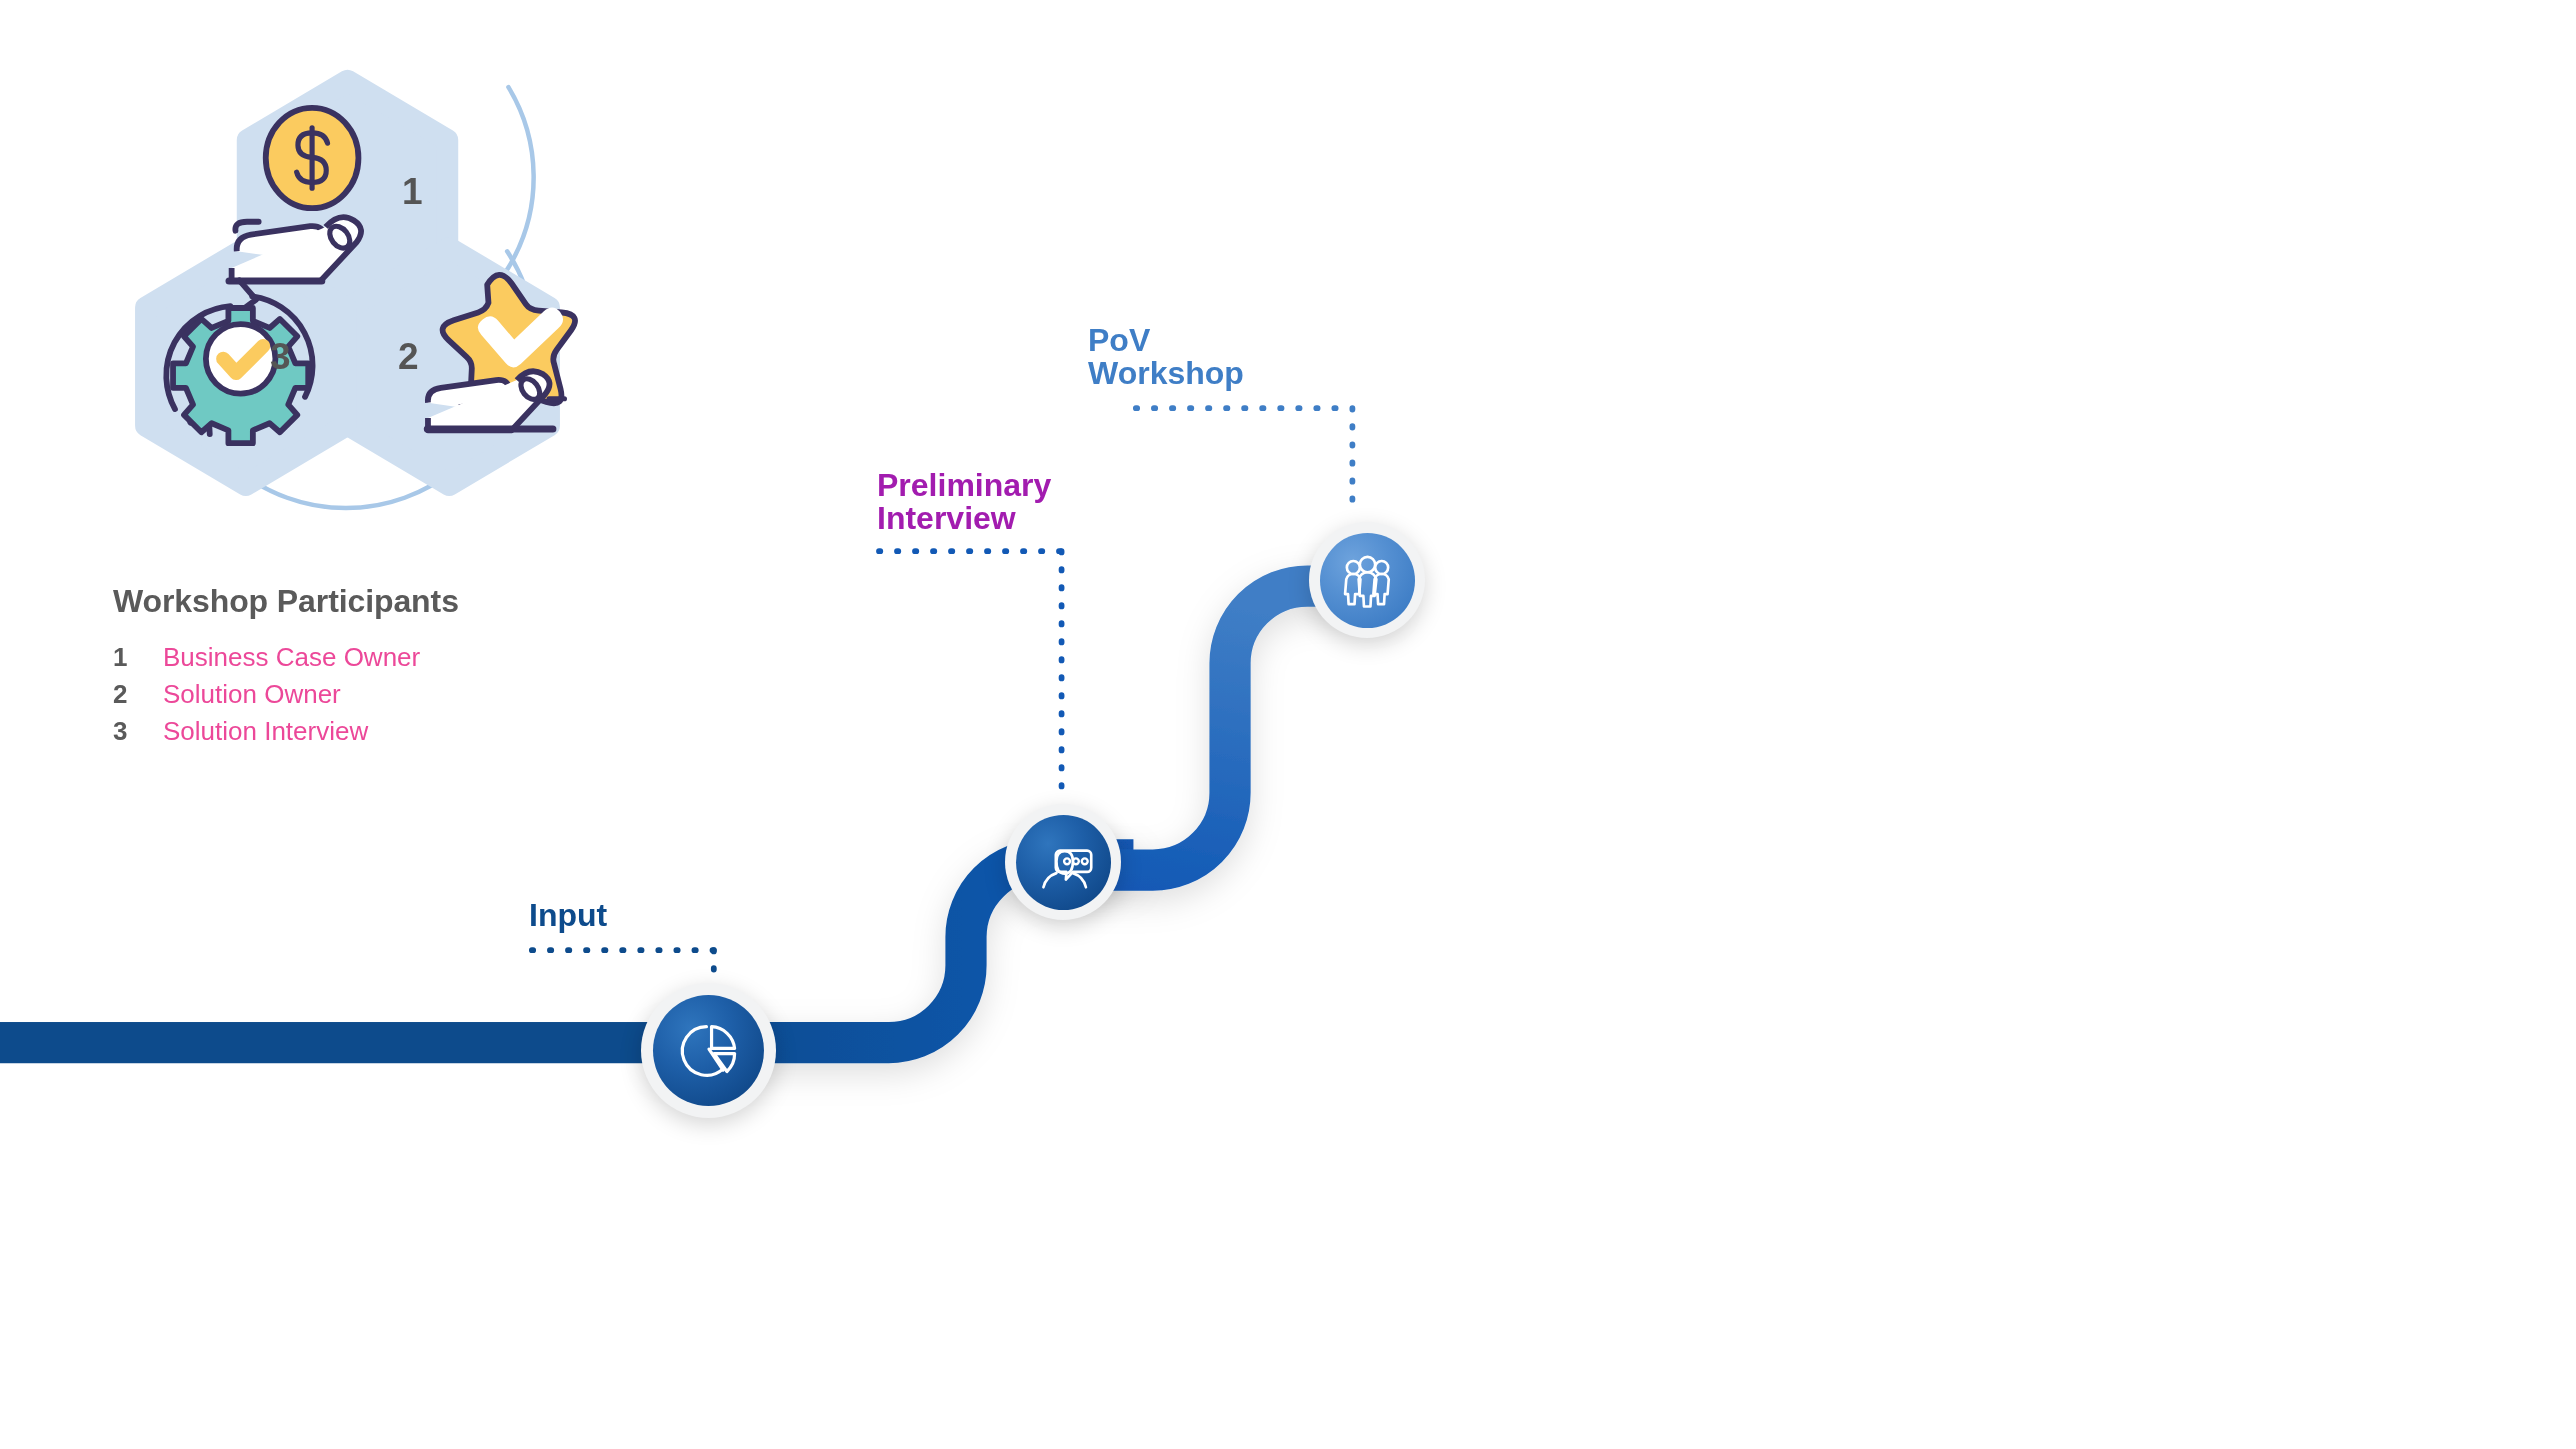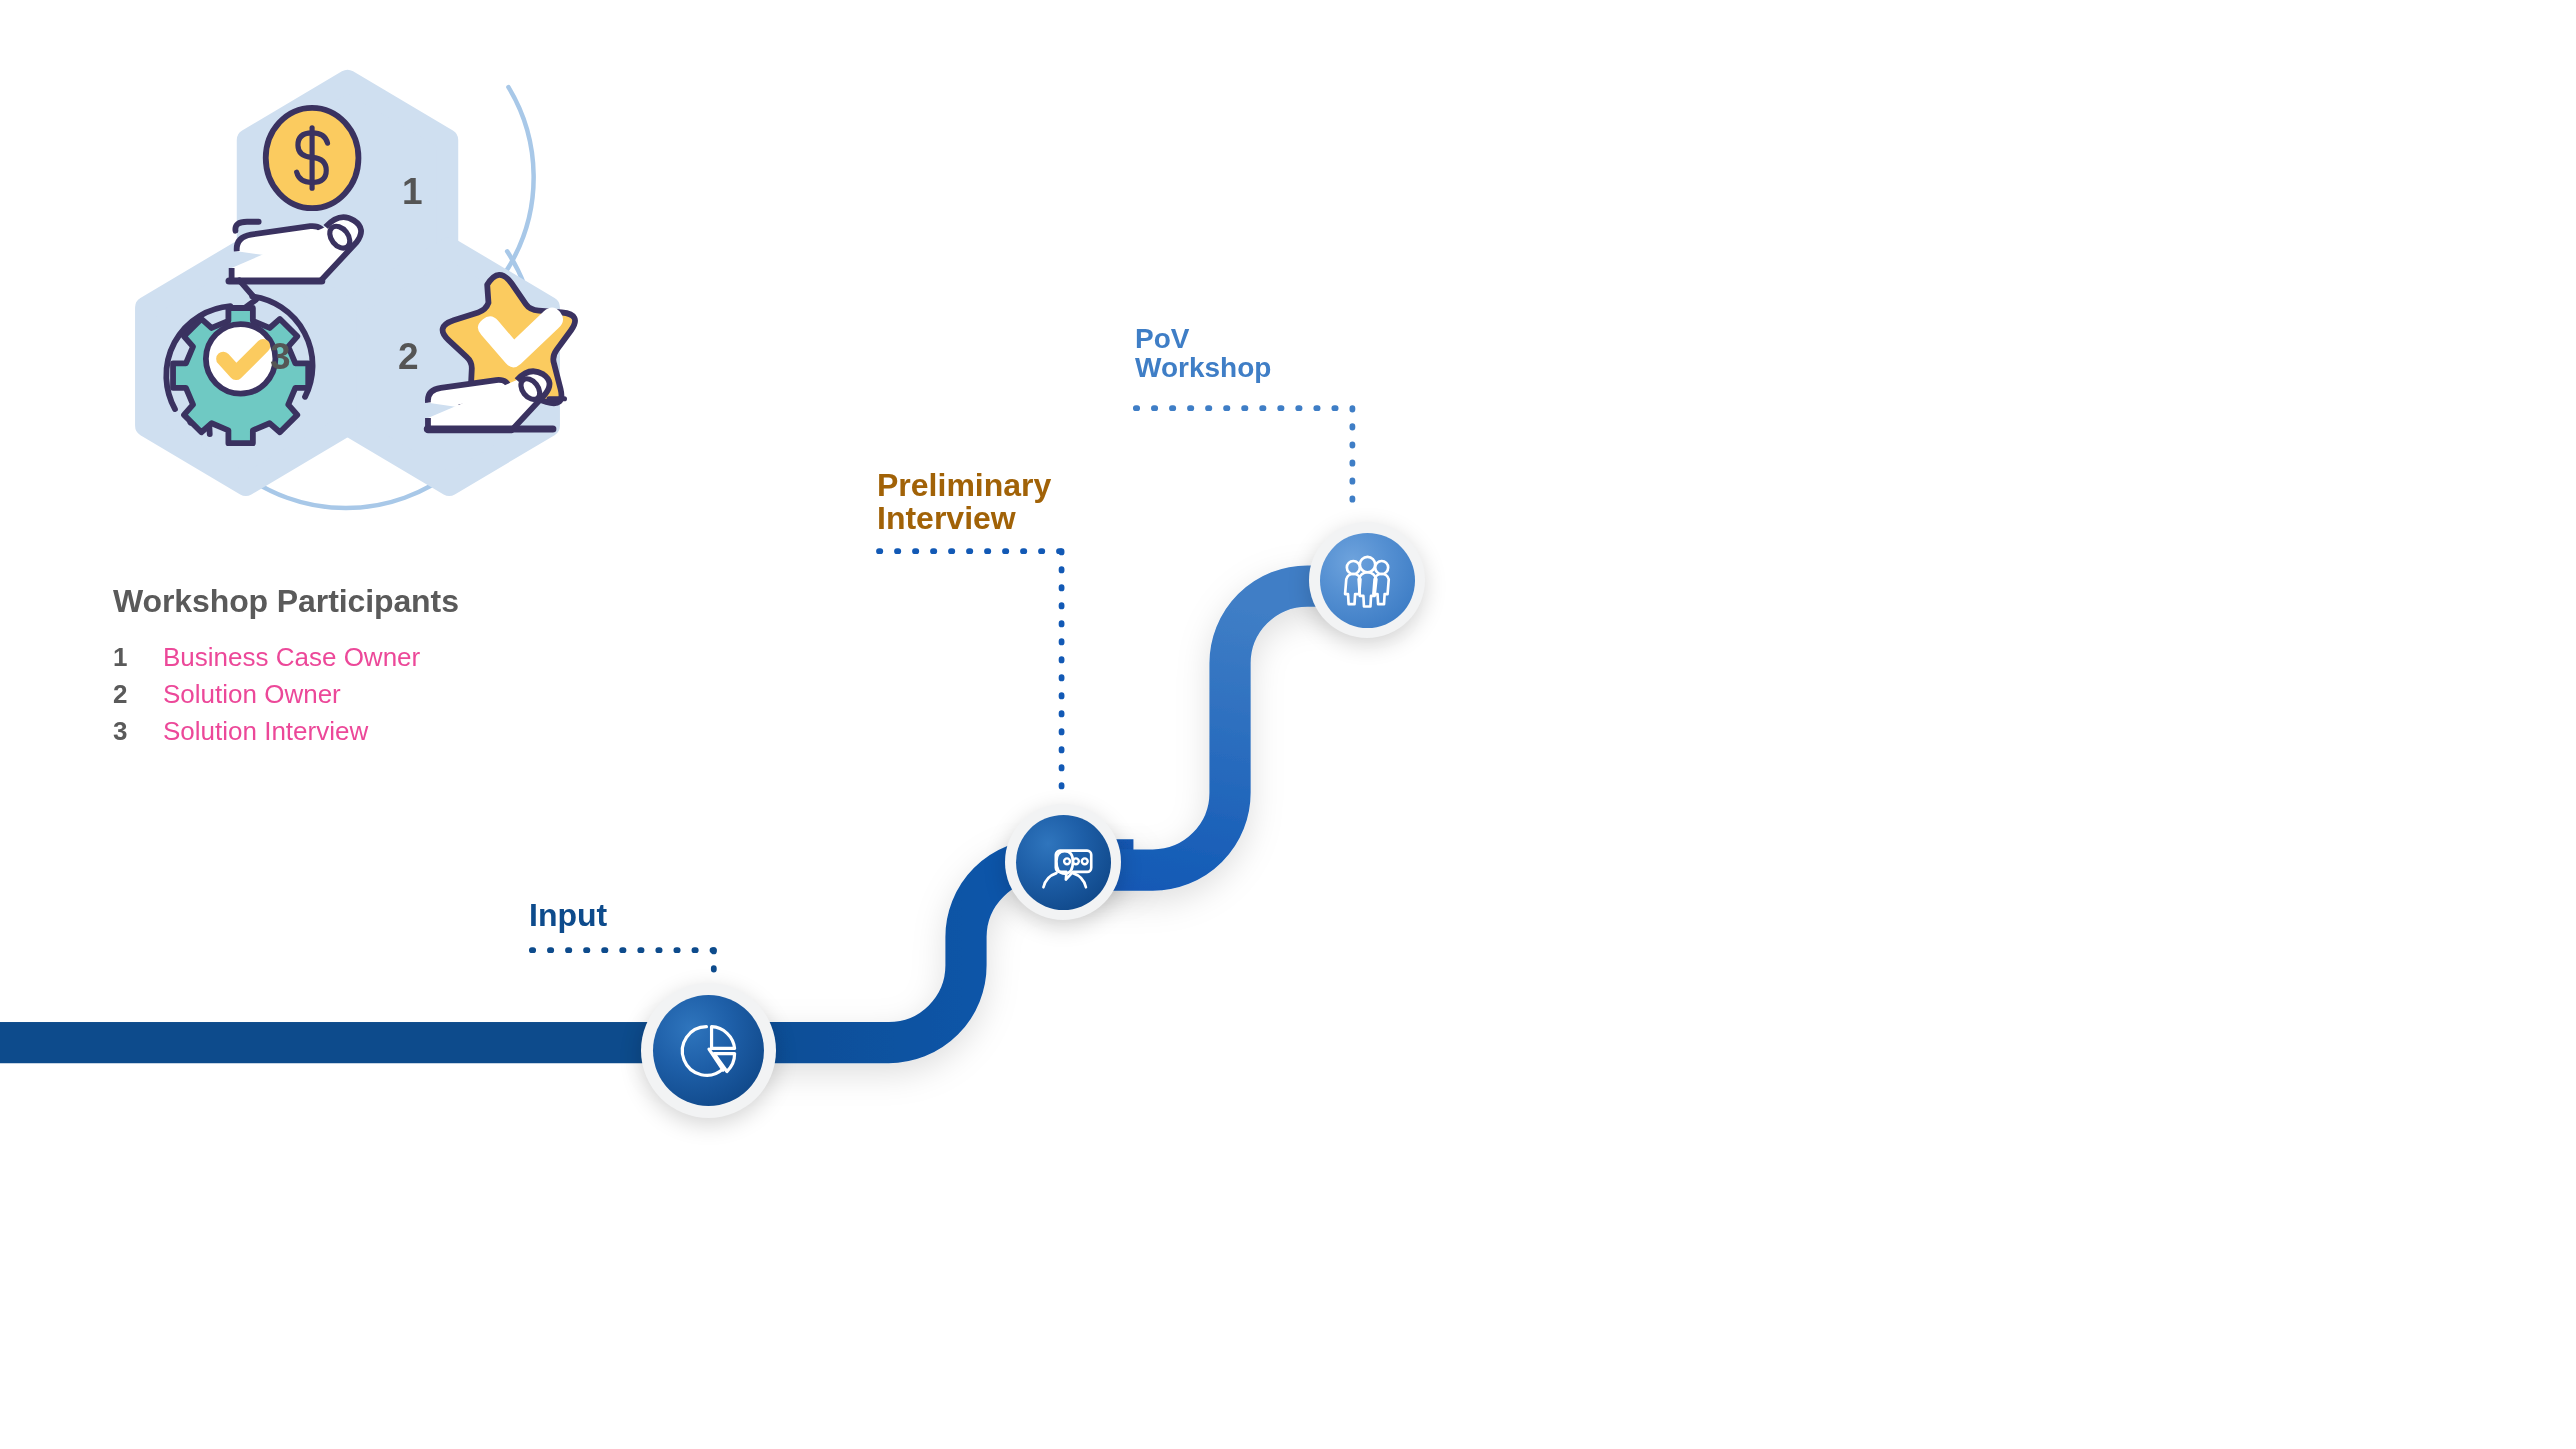--- a/index.html
+++ b/index.html
@@ -66,21 +66,21 @@
 
   
   .caption{
     position:absolute;
     font-weight:700;
     font-family:"Liberation Sans", sans-serif;
     line-height:1.04;
     white-space:pre-line;
   }
   .cap-dark{color:#0d4b8c;}
-  .cap-mid{color:#a16207;}
+  .cap-mid{color:#a21caf;}
   .cap-light{color:#3f7ec6;}
 
   
   .leader{position:absolute;}
 
   
   .timeline{position:absolute;left:0;top:1262px;width:2576px;height:90px;}
   .tl-label{
     position:absolute;
     font-size:28px;
@@ -247,21 +247,21 @@
           <circle cx="26" cy="28" r="11"></circle>
           <path d="M 14 48 a 12 12 0 0 1 12 -9 a 12 12 0 0 1 12 9 l -2 25 h -7 l -1 17 h -10 l -1 -17 h -5 Z"></path>
           <circle cx="74" cy="28" r="11"></circle>
           <path d="M 62 48 a 12 12 0 0 1 12 -9 a 12 12 0 0 1 12 9 l -2 25 h -5 l -1 17 h -10 l -1 -17 h -7 Z"></path>
           <circle cx="50" cy="23" r="13"></circle>
           <path d="M 35 48 a 15 15 0 0 1 15 -12 a 15 15 0 0 1 15 12 l -3 28 h -6 l -1 18 h -11 l -1 -18 h -6 Z"></path>
         </g>
       </svg>
     </div>
   </div>
-  <div class="caption cap-light" style="left:1135px;top:324px;font-size:28px;">PoV
+  <div class="caption cap-light" style="left:1088px;top:324px;font-size:32px;">PoV
 Workshop</div>
   <svg class="leader" style="left:1132px;top:403px;width:232px;height:129px;" viewBox="0 0 360 200" width="232" height="129">
     <line x1="6" y1="8" x2="342" y2="8" stroke="#3f7ec6" stroke-width="9" stroke-linecap="round" stroke-dasharray="2 26"></line>
     <line x1="342" y1="8" x2="342" y2="170" stroke="#3f7ec6" stroke-width="9" stroke-linecap="round" stroke-dasharray="2 26"></line>
   </svg>
 
 
 </div>
 
 

